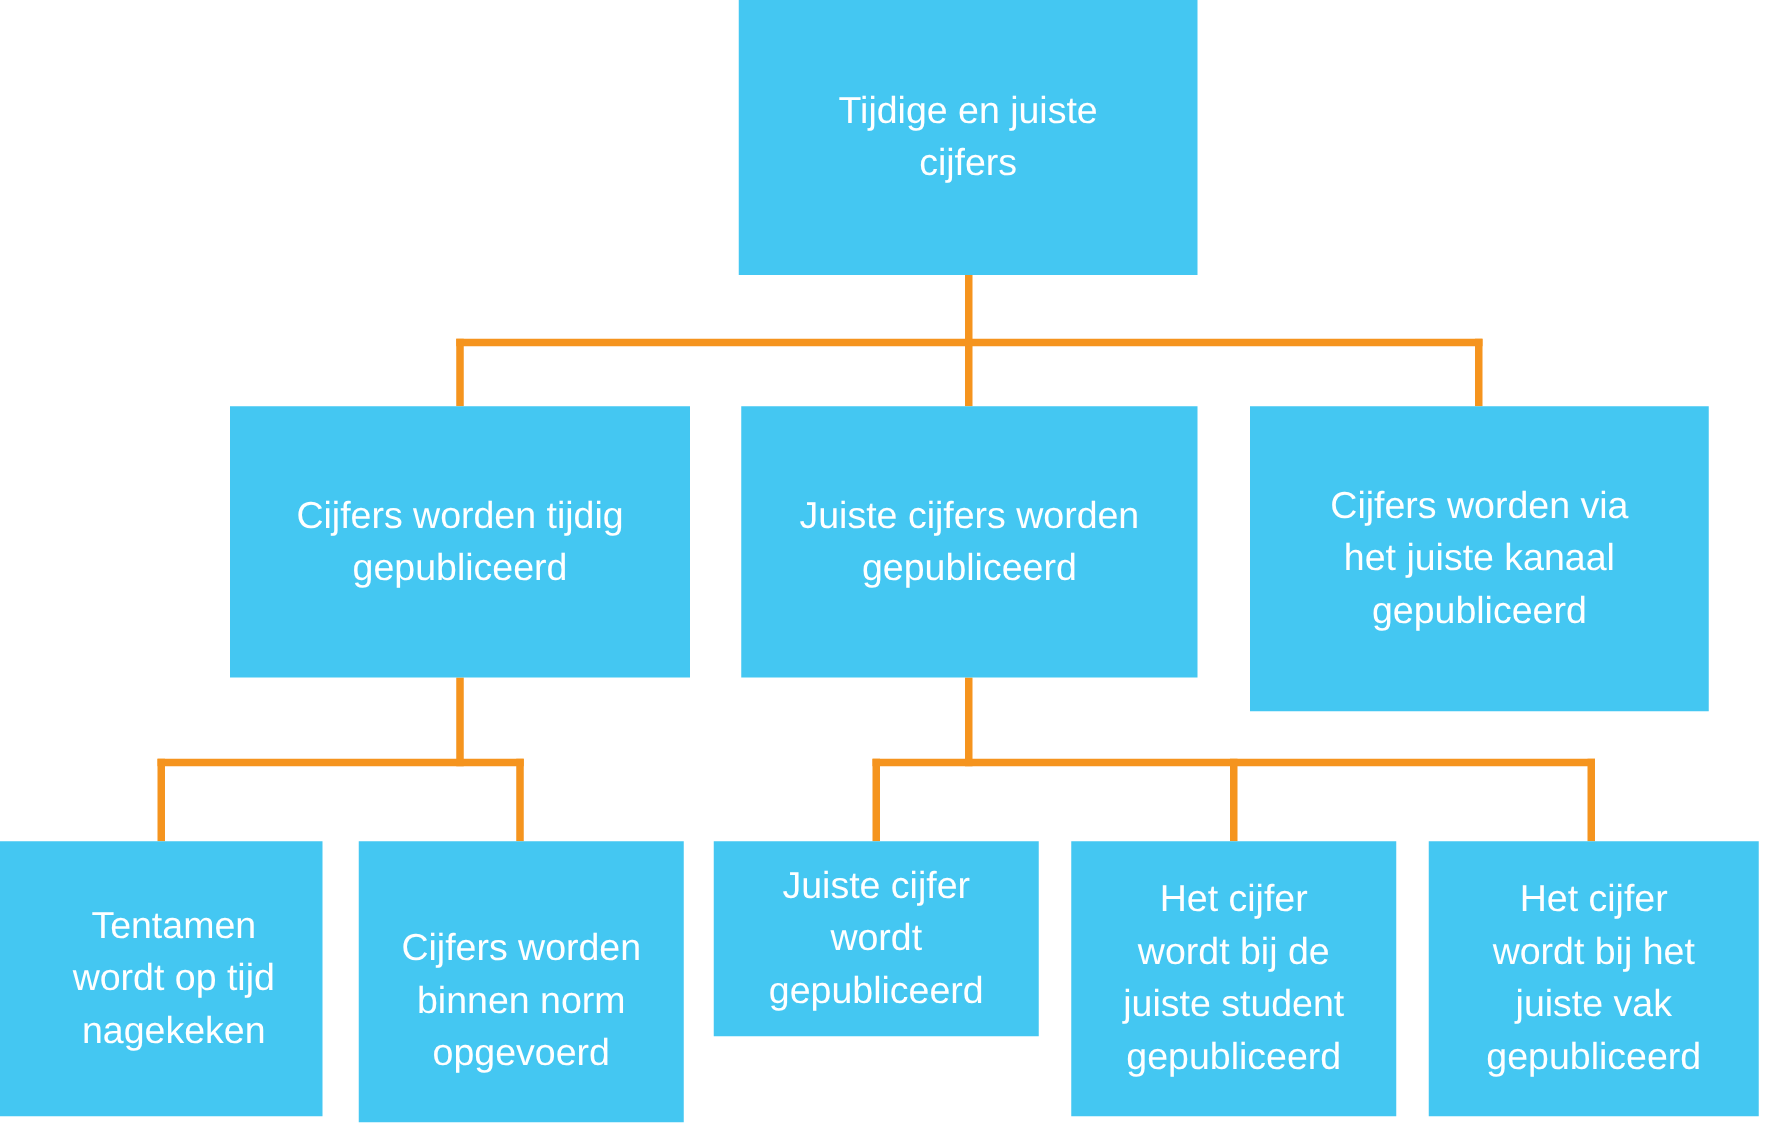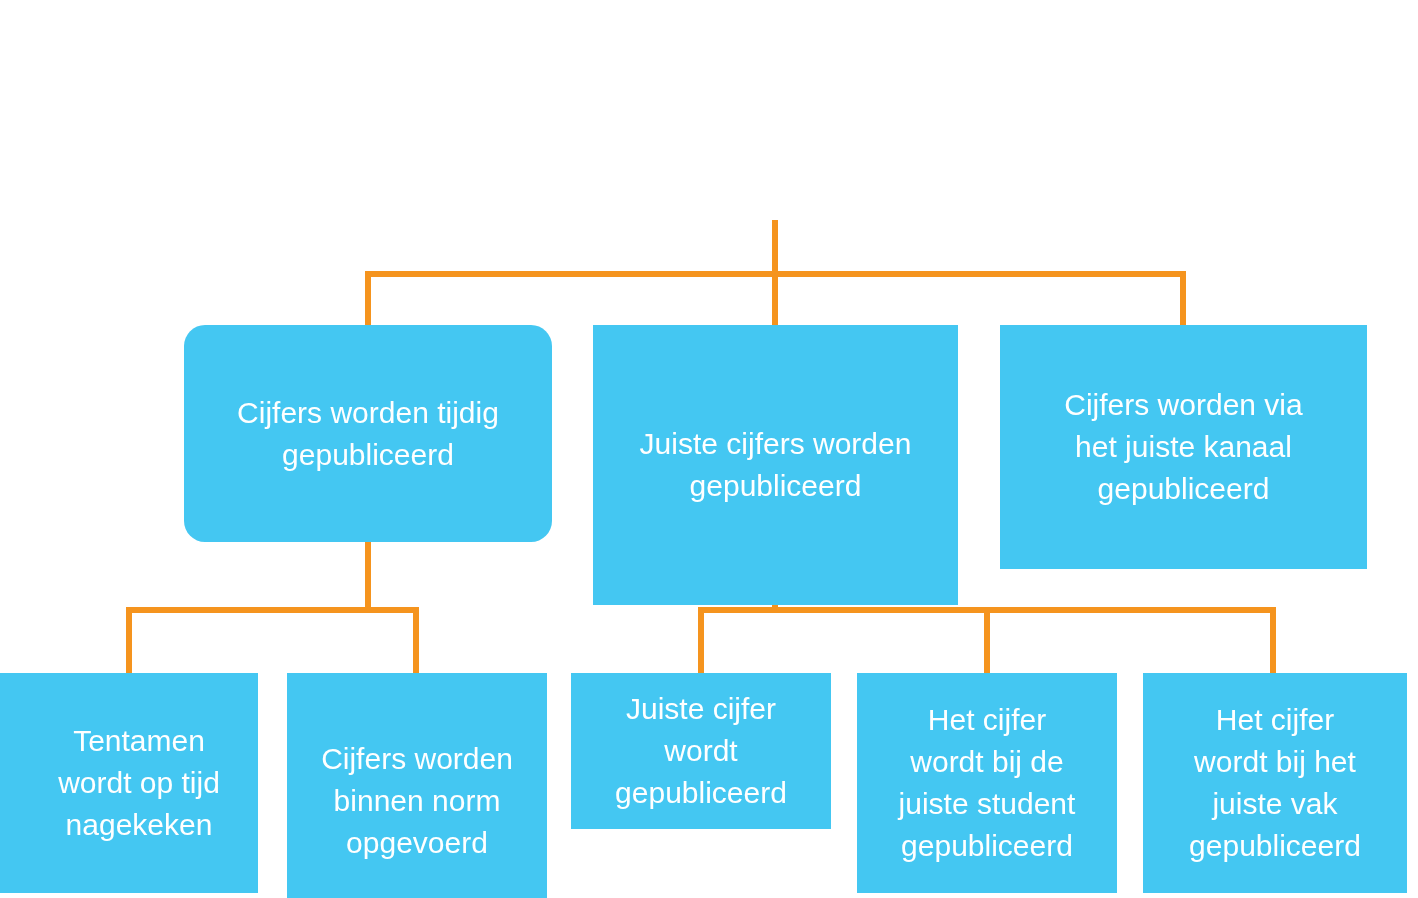--- a/index.html
+++ b/index.html
@@ -36,22 +36,22 @@
   .node .node-label { padding: 6px 10px; }
 
   .seg {
     position: absolute;
     background: var(--connector-color);
     z-index: 1;
   }
 
   
   .n-root          { left: 591px;  top: 0;     width: 367px; height: 220px; }
-  .n-tijdig        { left: 184px;  top: 325px; width: 368px; height: 217px; border-radius: 21px; }
-  .n-juiste        { left: 593px;  top: 325px; width: 365px; height: 280px; justify-content: center; }
+  .n-tijdig        { left: 184px;  top: 325px; width: 368px; height: 217px; }
+  .n-juiste        { left: 593px;  top: 325px; width: 365px; height: 217px; justify-content: center; }
   .n-kanaal        { left: 1000px; top: 325px; width: 367px; height: 244px; }
   .n-tentamen      { left: 0;      top: 673px; width: 258px; height: 220px; padding-left: 20px; }
   .n-norm          { left: 287px;  top: 673px; width: 260px; height: 256px; }
   .n-juiste-cijfer { left: 571px;  top: 673px; width: 260px; height: 156px; }
   .n-juiste-student{ left: 857px;  top: 673px; width: 260px; height: 220px; }
   .n-juiste-vak    { left: 1143px; top: 673px; width: 264px; height: 220px; }
 
   
   .s-root-down   { left: 772px;  top: 220px; width: 6px;   height: 105px; }
   .s-h-top       { left: 365px;  top: 271px; width: 821px; height: 6px; }
@@ -83,20 +83,24 @@
   <div class="seg s-h-left"></div>
   <div class="seg s-drop-a"></div>
   <div class="seg s-drop-b"></div>
 
   <div class="seg s-juiste-down"></div>
   <div class="seg s-h-mid"></div>
   <div class="seg s-drop-c"></div>
   <div class="seg s-drop-d"></div>
   <div class="seg s-drop-e"></div>
 
+  <div class="node n-root">
+    <span class="node-label">Tijdige en juiste
+cijfers</span>
+  </div>
 
   <div class="node n-tijdig">
     <span class="node-label">Cijfers worden tijdig
 gepubliceerd</span>
   </div>
 
   <div class="node n-juiste">
     <span class="node-label">Juiste cijfers worden
 gepubliceerd</span>
   </div>

